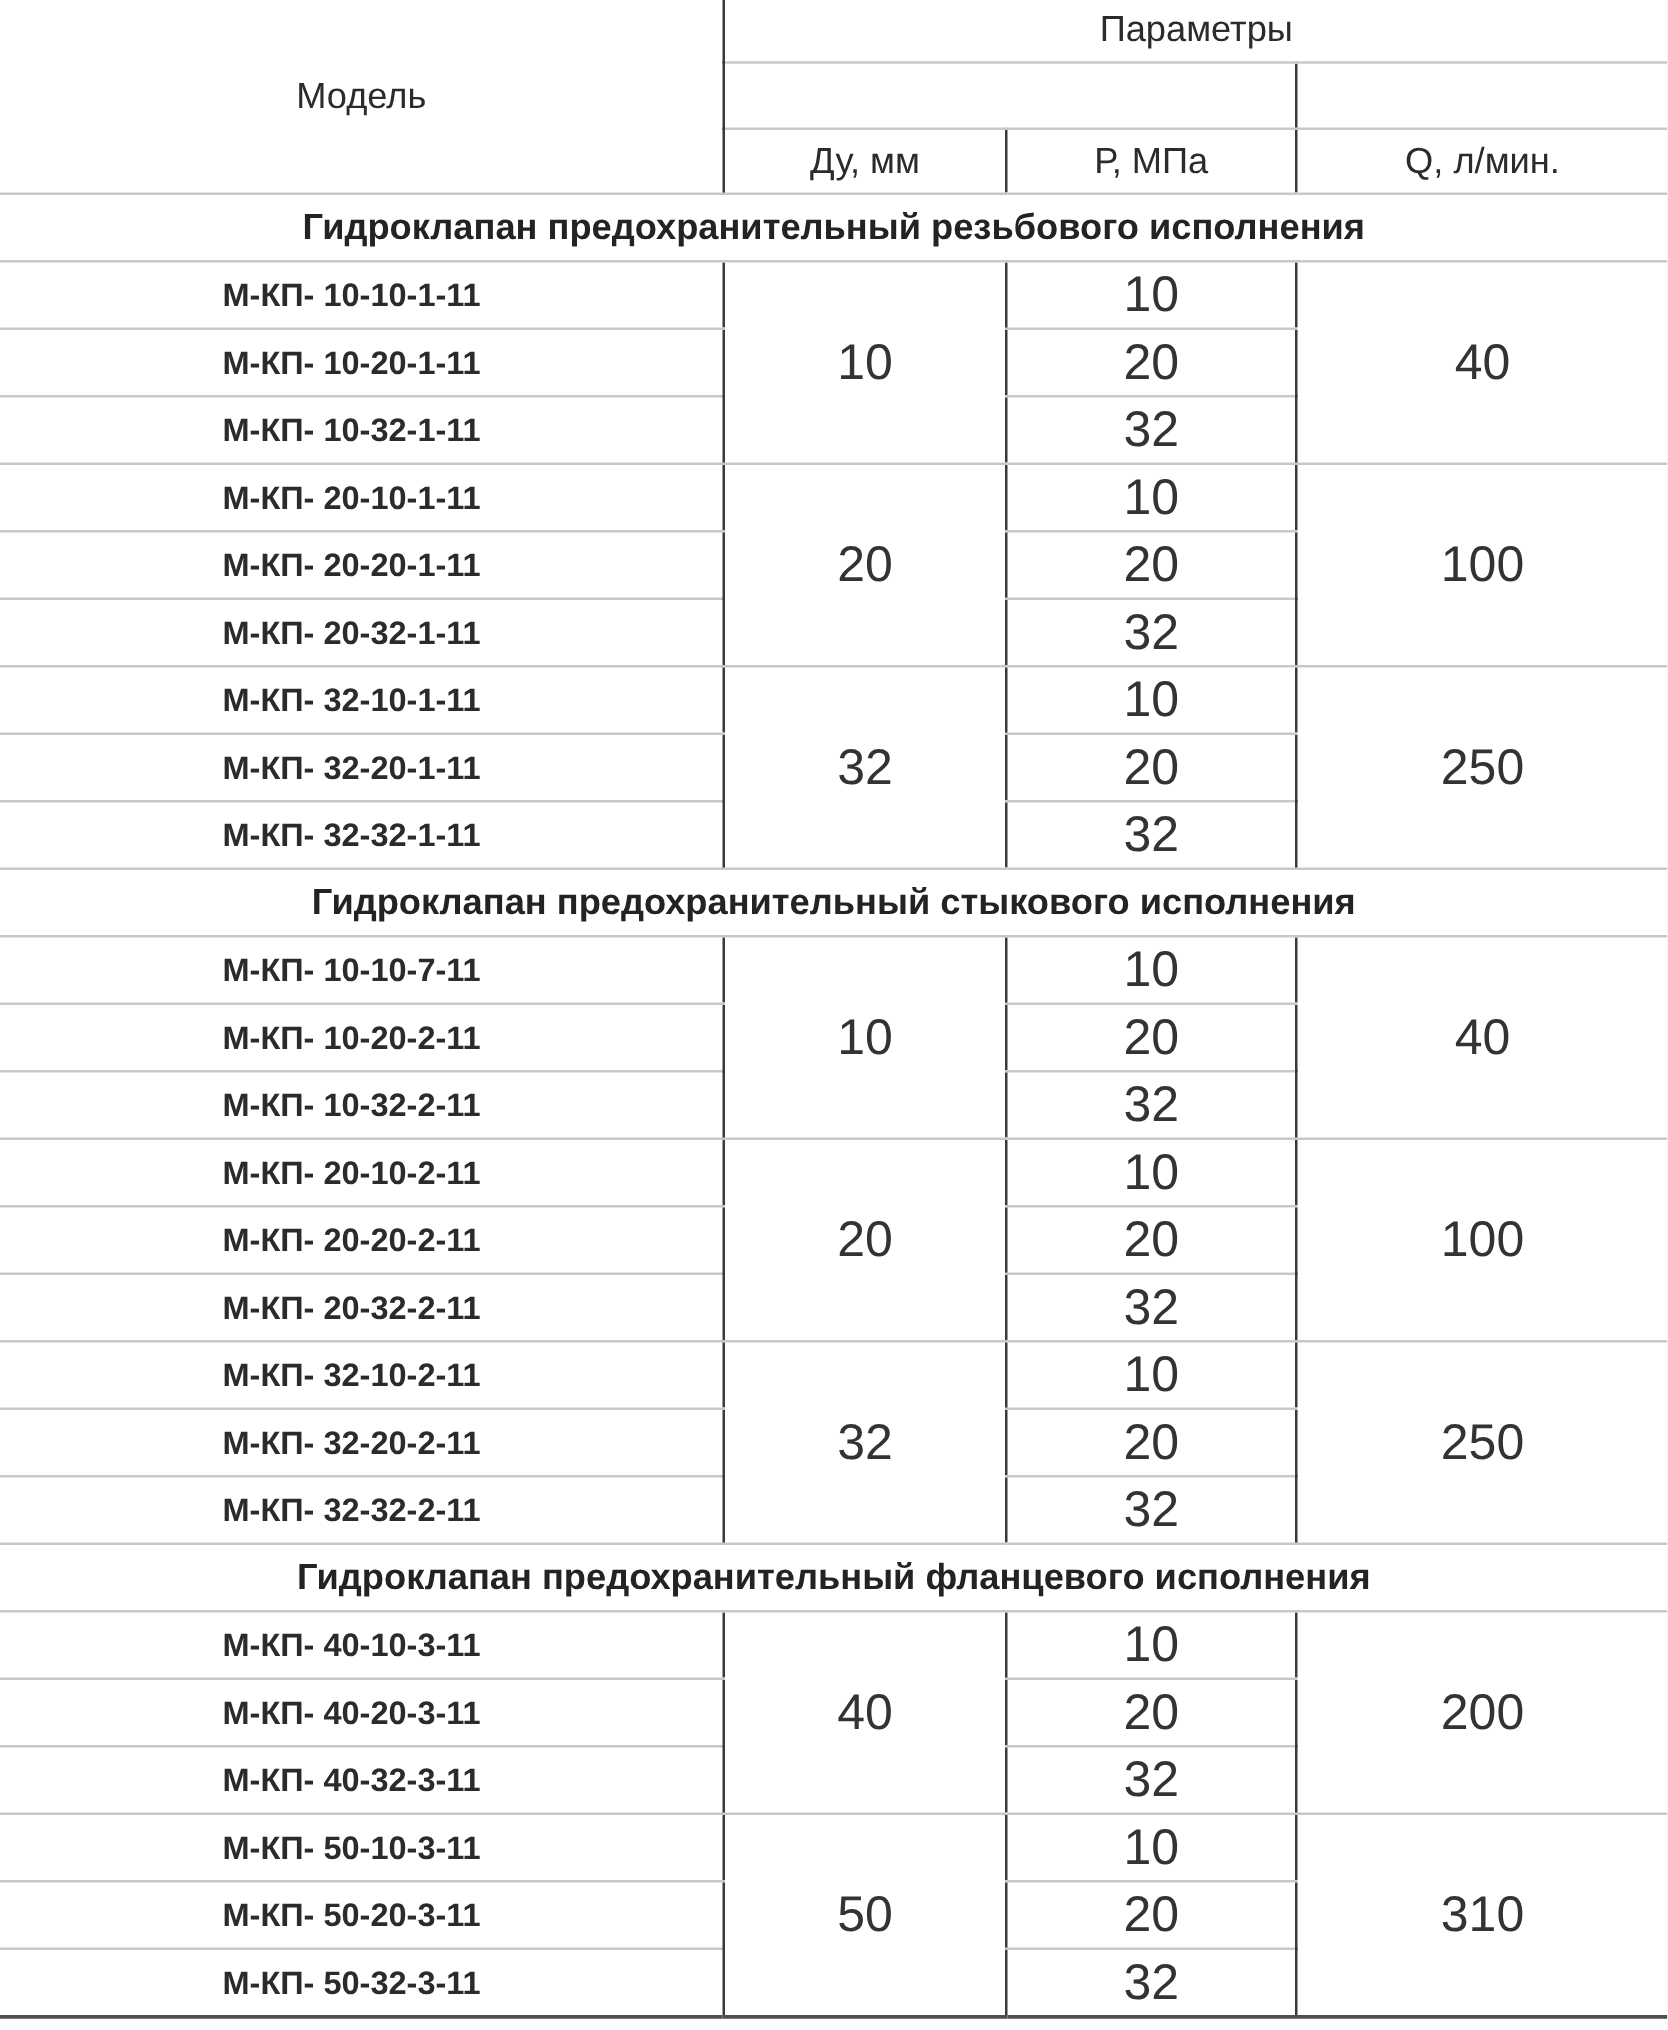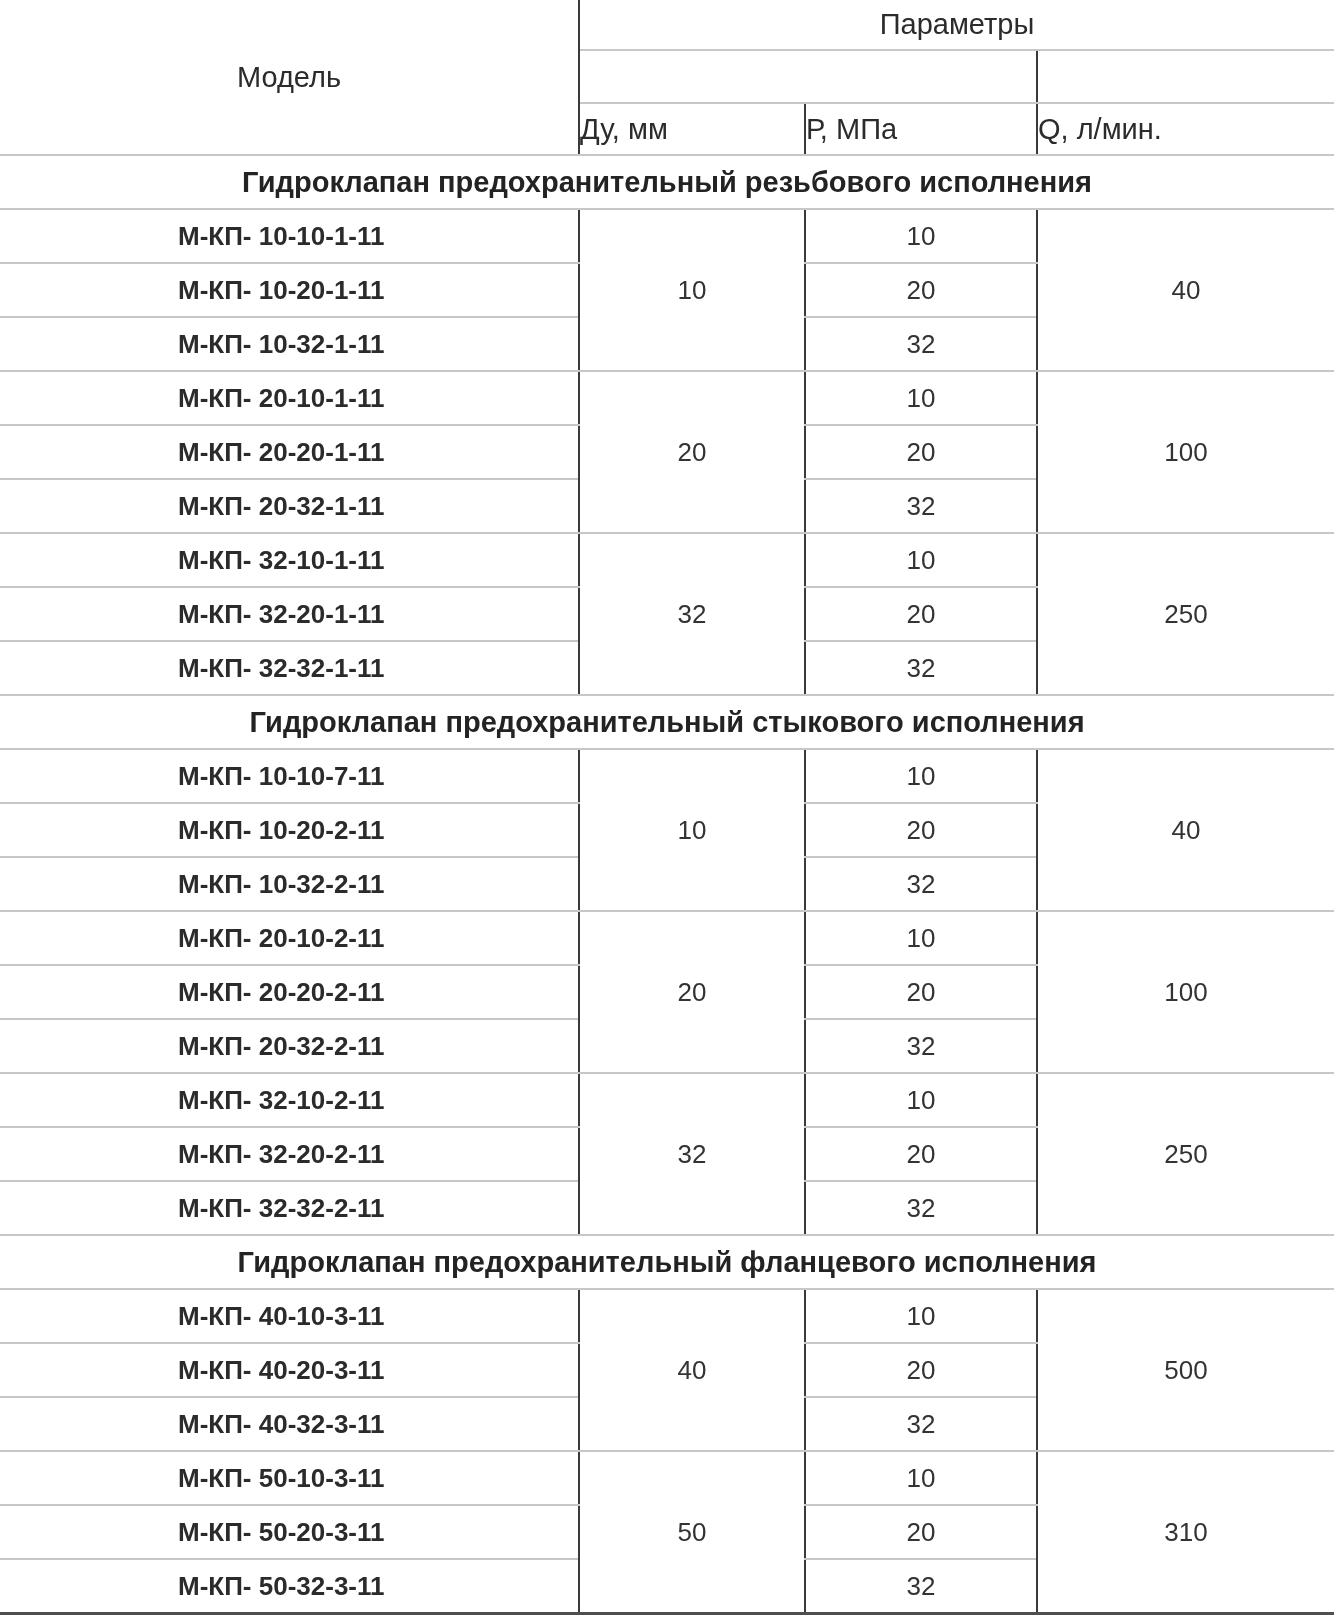--- a/index.html
+++ b/index.html
@@ -55,21 +55,21 @@
     border-bottom:2px solid var(--line-light);
   }
   .bdup{
     border-bottom:2px solid var(--line-light);
     border-right:2px solid var(--line-dark);
   }
   .bq{
     border-bottom:2px solid var(--line-light);
   }
   .chead{
-    text-align:left;
+    text-align:center;
     font-size:29px;color:var(--text-primary);
     border-bottom:2px solid var(--line-light);
   }
 
   
   .stitle{
     text-align:center;
     font-size:29px;font-weight:bold;color:#232323;
     border-bottom:2px solid var(--line-light);
     border-radius:20px;
@@ -78,21 +78,21 @@
   
   .model{
     text-align:left;
     padding-left:178px;
     font-size:26px;font-weight:bold;color:var(--text-primary);
     border-bottom:2px solid var(--line-light);
     margin-left:40px;
   }
   .num{
     text-align:center;
-    font-size:26px;color:var(--text-values);
+    font-size:40px;color:var(--text-values);
     border-bottom:2px solid var(--line-light);
   }
   .vline{border-left:2px solid var(--line-dark);}
 
   
   .bend{border-bottom:3px solid var(--bottom-border);}
 </style>
 </head>
 <body>
 
@@ -219,21 +219,21 @@
   </tr>
 
   <tr class="sr">
     <td class="stitle" colspan="4">Гидроклапан предохранительный фланцевого исполнения</td>
   </tr>
 
   <tr class="dr">
     <td class="model">М-КП- 40-10-3-11</td>
     <td class="num vline" rowspan="3">40</td>
     <td class="num vline">10</td>
-    <td class="num vline" rowspan="3">500</td>
+    <td class="num vline" rowspan="3">200</td>
   </tr>
   <tr class="dr">
     <td class="model">М-КП- 40-20-3-11</td>
     <td class="num vline">20</td>
   </tr>
   <tr class="dr">
     <td class="model">М-КП- 40-32-3-11</td>
     <td class="num vline">32</td>
   </tr>
 

